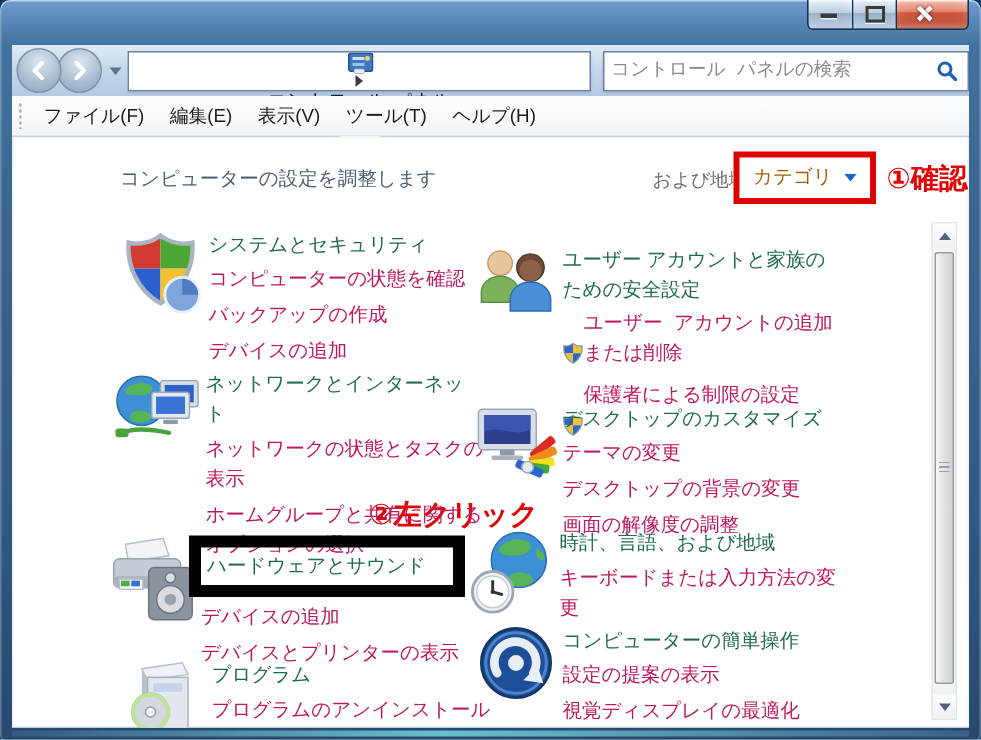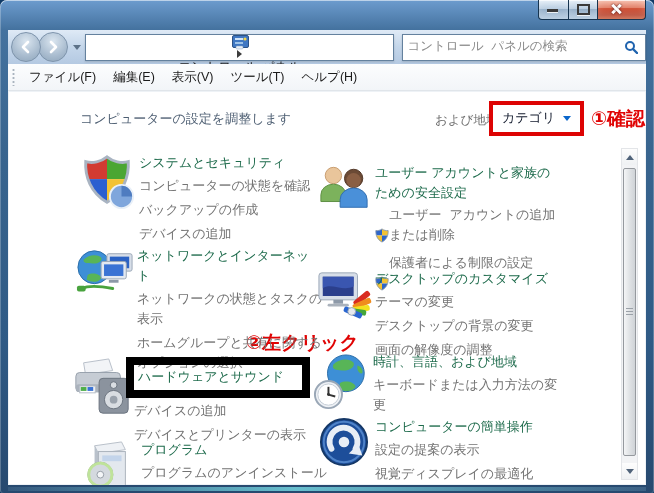--- a/index.html
+++ b/index.html
@@ -63,33 +63,33 @@
   .menu-grip{position:absolute;left:4px;top:4px;bottom:4px;width:3px;
     background-image:radial-gradient(circle,#a9b4bf 1px,transparent 1.2px);background-size:3px 4px;}
   .menu-item{font-size:12.5px;color:#1b1b1b;cursor:pointer;white-space:nowrap;}
   
   .content{position:absolute;left:8px;right:8px;top:91px;bottom:8px;background:#fff;
     box-shadow:inset 0 0 0 1px #eef2f6;overflow:hidden;}
   .subtitle{position:absolute;left:72px;top:19px;font-size:13px;color:#4d5e72;}
   .view-row-label{position:absolute;left:427px;top:21px;font-size:12.5px;color:#6c6c6c;}
   .view-box{position:absolute;left:481px;top:10px;border:4px solid #dd0303;background:#fff;
     display:flex;align-items:center;gap:8px;padding:4px 9px 5px 9px;cursor:pointer;}
-  .view-value{font-size:13px;color:#0f172a;white-space:nowrap;}
+  .view-value{font-size:13px;color:#a16207;white-space:nowrap;}
   .view-dd{width:0;height:0;border-left:4px solid transparent;border-right:4px solid transparent;border-top:5px solid #0a66cb;}
   .annot{position:absolute;font-weight:bold;color:#e00404;
     text-shadow:1px 1px 0 #fff,-1px -1px 0 #fff,1px -1px 0 #fff,-1px 1px 0 #fff;white-space:nowrap;}
   .annot-1{left:583px;top:15px;font-size:19px;}
   .annot-2{left:238px;top:239px;font-size:19px;}
   
   .cat{position:absolute;display:flex;}
   .cat-icon{flex:0 0 64px;display:flex;justify-content:center;align-items:flex-start;}
   .cat-text{width:208px;font-size:13px;}
   .cat-title{color:#1e6b4c;line-height:20px;white-space:pre-line;cursor:pointer;display:inline-block;}
   .cat-links{margin-top:3px;}
-  .cat-link{color:#737373;line-height:20px;margin-bottom:4px;white-space:pre-line;cursor:pointer;}
+  .cat-link{color:#be185d;line-height:20px;margin-bottom:4px;white-space:pre-line;cursor:pointer;}
   .with-shield{display:flex;font-family:Liberation Mono, monospace;}
   .with-shield .uac{flex:0 0 auto;margin-top:2px;}
   .redbox-title{border:8px solid #000000;padding:2px 18px 3px 4px;margin-left:-8px;display:inline-block;}
   .cat-l1{left:67px;top:62px;}
   .cat-l2{left:65px;top:155px;}
   .cat-l3{left:62px;top:266px;}
   .cat-l4{left:69px;top:349px;}
   .cat-r1{left:305px;top:72px;}
   .cat-r2{left:305px;top:178px;}
   .cat-r3{left:303px;top:261px;}

